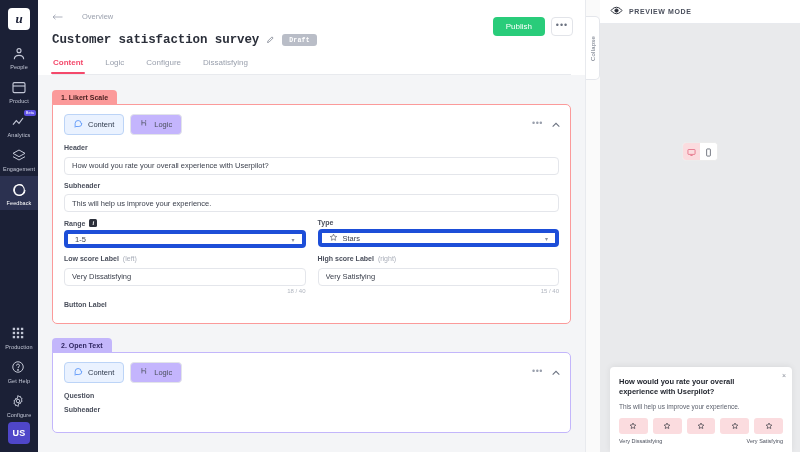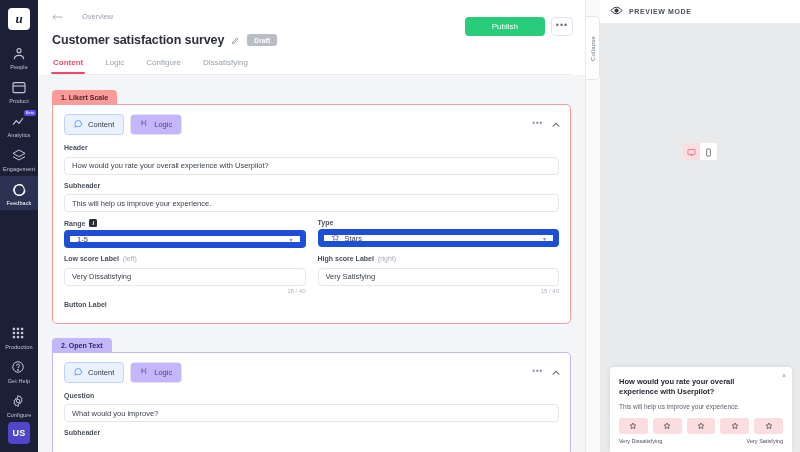--- a/index.html
+++ b/index.html
@@ -48,31 +48,31 @@
     color: #fff; font-size: 9px; font-weight: bold; letter-spacing: .3px;
     cursor: pointer;
   }
 
   
   .main { flex: 1 1 auto; display: flex; flex-direction: column; min-width: 0; position: relative; }
 
   .topbar { background: #fff; padding: 7px 14px 0 14px; position: relative; flex: 0 0 auto; }
   .breadcrumb { display: flex; align-items: center; gap: 19px; cursor: pointer; }
   .breadcrumb .bc-text { font-size: 7.5px; color: #9aa0ad; }
-  .title-row { display: flex; align-items: center; gap: 7px; margin-top: 6px; }
+  .title-row { display: flex; align-items: center; gap: 7px; margin-top: 6px; font-family: Liberation Mono, monospace; }
   .page-title { font-size: 12.5px; font-weight: bold; color: #2b2f3a; letter-spacing: -.1px; }
   .edit-ico { cursor: pointer; }
   .status-badge {
     background: #b9bdc7; color: #fff; font-size: 6.5px;
     padding: 2.5px 7px; border-radius: 3px; font-weight: bold; letter-spacing:.2px;
   }
   .topright { position: absolute; top: 17px; right: 12px; display: flex; align-items: center; gap: 6px; }
   .publish-btn {
     background: #29cc7a; color: #fff; border: none; border-radius: 4px;
-    font-size: 8px; padding: 5px 27px; cursor: pointer; font-family: inherit;
+    font-size: 8px; padding: 5px 13px; cursor: pointer; font-family: inherit;
   }
   .kebab-btn {
     width: 22px; height: 19px; border: 1px solid #e2e4e9; border-radius: 4px;
     background: #fff; color: #6b7280; font-size: 9px; cursor: pointer;
     display: flex; align-items: center; justify-content: center; line-height: 0;
     letter-spacing: 1px; padding-bottom:3px;
   }
   .tabs { display: flex; gap: 22px; margin-top: 9px; padding-left: 1px; }
   .tab { font-size: 8px; color: #9aa0ad; padding-bottom: 7px; cursor: pointer; position: relative; }
   .tab.active { color: #f4496b; font-weight: bold; }
@@ -122,21 +122,21 @@
     font-size: 6px; display: inline-flex; align-items: center; justify-content: center;
     font-family: "Liberation Serif", serif; font-style: italic; line-height: 1; cursor: pointer;
   }
   .inp {
     width: 100%; height: 18px; border: 1px solid #e4e6eb; border-radius: 4px;
     background: #fff; font-size: 7.5px; color: #3a3f4b; padding: 0 7px;
     font-family: inherit; outline: none;
   }
   .inp::placeholder { color: #b0b5bf; }
   .select {
-    width: 100%; height: 18px; border: 6px solid #1d4ed8; border-radius: 4px;
+    width: 100%; height: 18px; border: 4px solid #1d4ed8; border-radius: 4px;
     background: #fff; font-size: 7.5px; color: #3a3f4b; padding: 0 7px;
     display: flex; align-items: center; gap: 5px; cursor: pointer; position: relative;
   }
   .select .caret { position: absolute; right: 7px; color: #8b909b; font-size: 6px; }
   .row2 { display: flex; gap: 12px; }
   .row2 > .fld { flex: 1 1 0; min-width: 0; margin-bottom: 7px; }
   .counter { font-size: 6px; color: #b0b5bf; text-align: right; margin-top: 2px; }
 
   
   .collapse-tab {
@@ -455,21 +455,20 @@
                     <path d="M5 10h10v8"></path>
                     <path d="M15 3v4"></path>
                 </svg>
               </span>
               <span>Logic</span>
             </div>
           </div>
 
           <div class="fld">
             <div class="fld-label">Question</div>
-            <input class="inp" value="What would you improve?" style="">
           </div>
 
           <div class="fld">
             <div class="fld-label">Subheader</div>
 
           </div>
 
         </div>
       </div>
 

